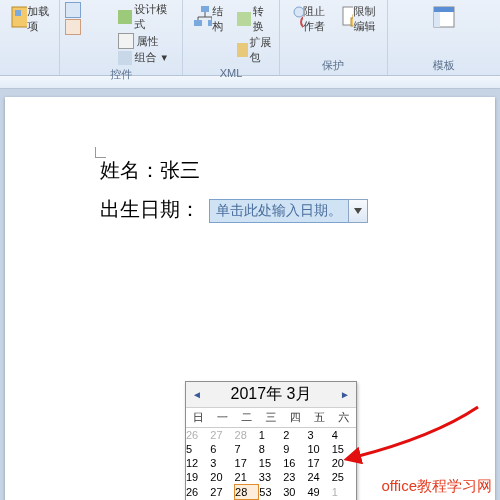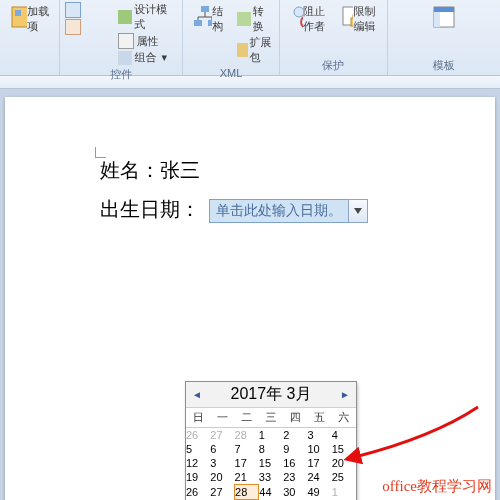--- a/index.html
+++ b/index.html
@@ -29,21 +29,21 @@
   .cal-head .nav{color:#3b5998;cursor:pointer;font-size:10px;padding:0 2px}
   .cal-head .title{font-size:16px}
   .cal-grid{width:100%;border-collapse:collapse}
   .cal-grid th{font-weight:normal;font-size:11px;padding:2px 0;border-bottom:1px solid #ccc;color:#333}
   .cal-grid td{text-align:left;padding:1px 0;width:14.28%;cursor:pointer;font-size:11px;color:#000}
   .cal-grid td.dim{color:#b0b0b0}
   .cal-grid td.sel{border:1px solid #e08b2c;background:#fdeedc}
   
   .arrow{position:absolute;left:343px;top:313px;pointer-events:none}
   
-  .wm{position:absolute;bottom:4px;right:8px;font-size:15px;color:#e53a1e;font-family:Liberation Serif, serif}
+  .wm{position:absolute;bottom:4px;right:8px;font-size:15px;color:#e53a1e;font-family:Liberation Sans, sans-serif}
 </style>
 </head>
 <body>
 
 <div class="ribbon">
   <div class="grp" style="width:52px">
     <div class="bigbtn">
       <svg class="ic">
           <rect x="3" y="3" width="20" height="20" fill="#f3c96b" stroke="#b78b2a"></rect>
           <rect x="6" y="6" width="6" height="6" fill="#7aa9de"></rect>
@@ -209,21 +209,21 @@
             <td>21</td>
             <td>33</td>
             <td>23</td>
             <td>24</td>
             <td>25</td>
           </tr>
           <tr>
             <td>26</td>
             <td>27</td>
             <td class="sel">28</td>
-            <td>44</td>
+            <td>53</td>
             <td>30</td>
             <td>49</td>
             <td class="dim">1</td>
           </tr>
           <tr>
             <td class="dim">2</td>
             <td class="dim">3</td>
             <td class="dim">4</td>
             <td class="dim">5</td>
             <td class="dim">6</td>

